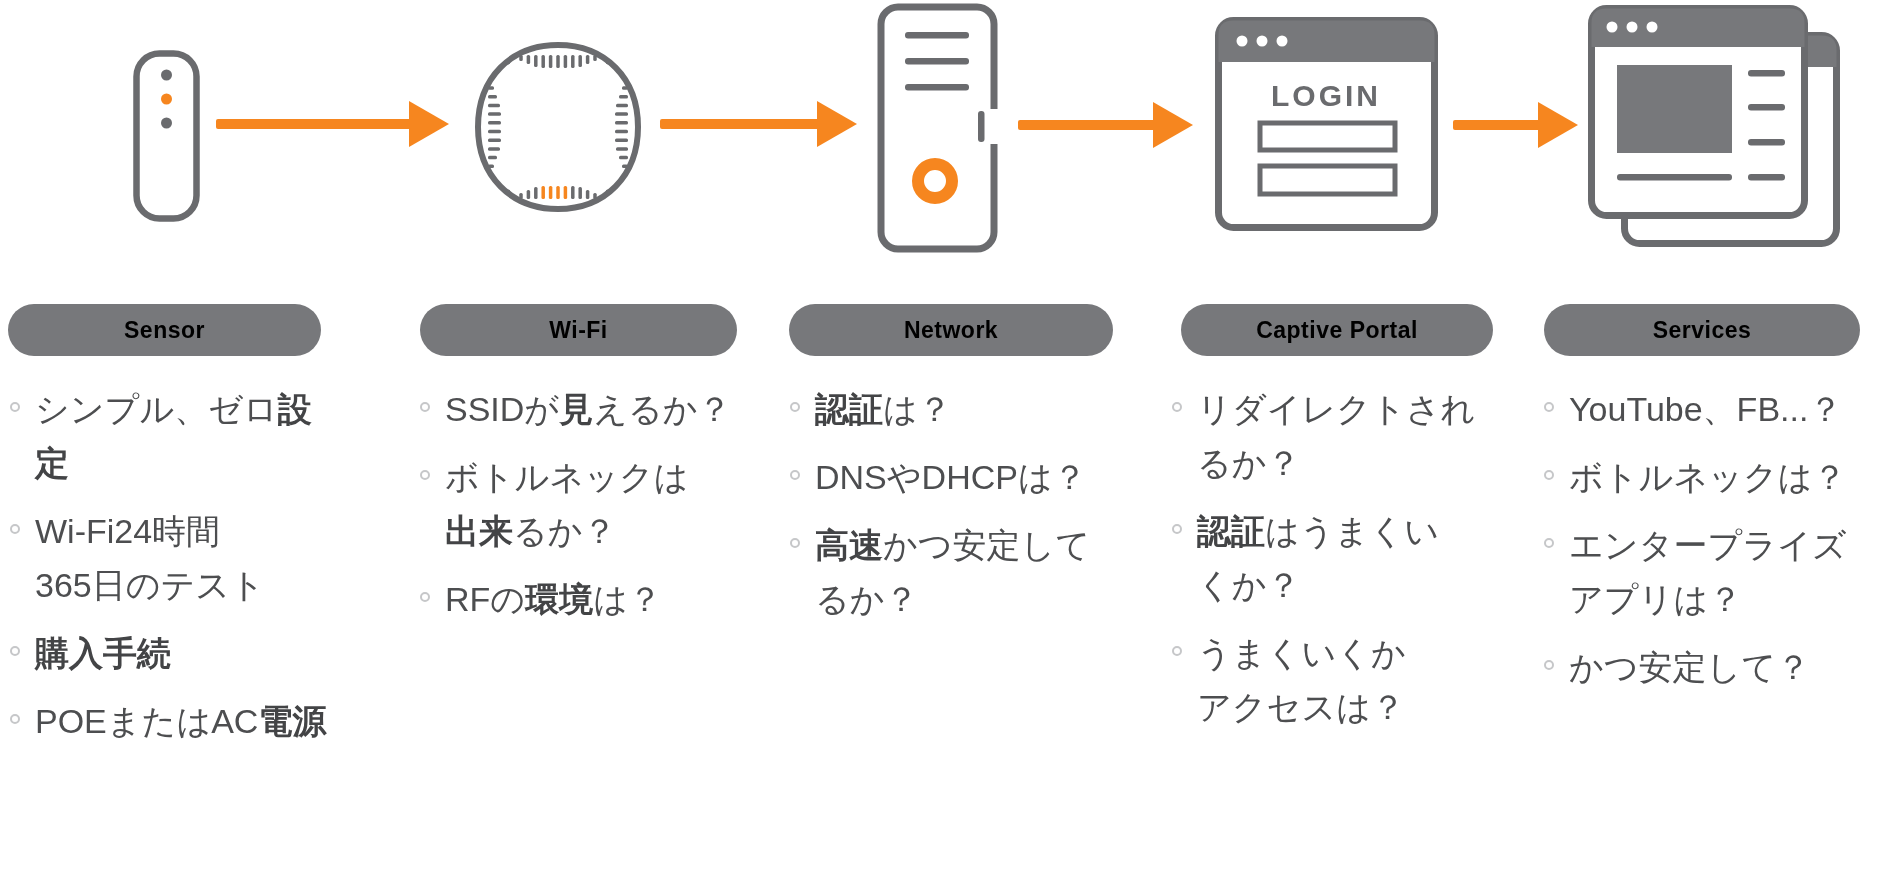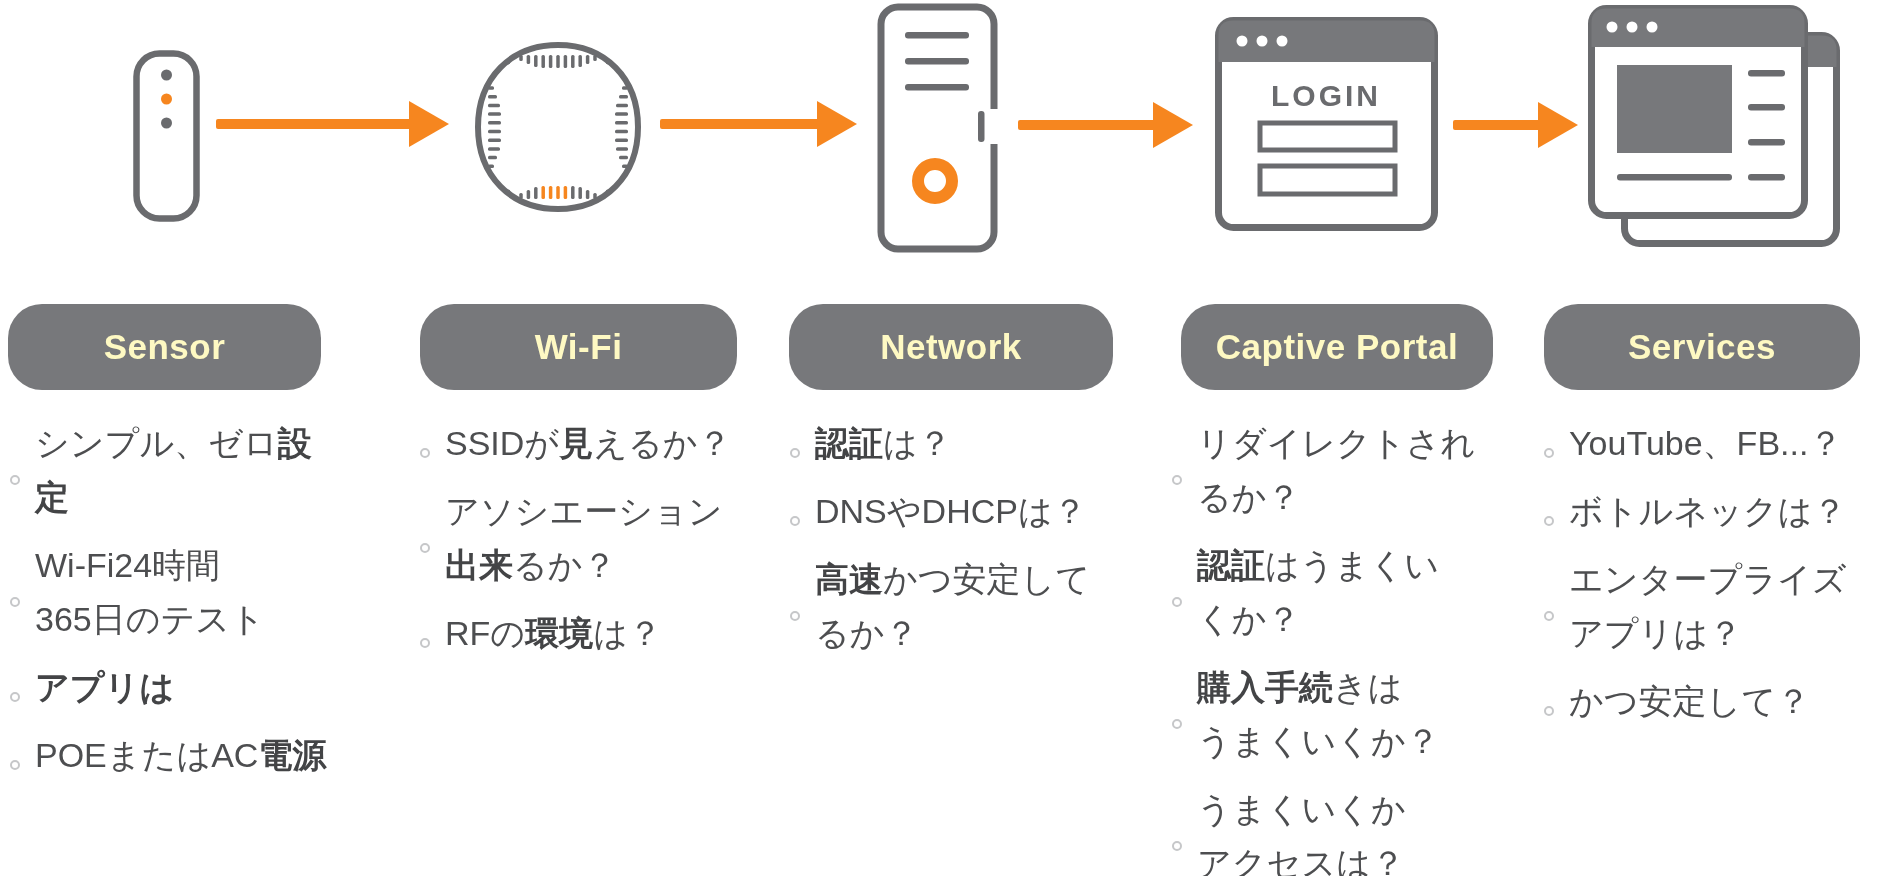--- a/index.html
+++ b/index.html
@@ -33,31 +33,31 @@
   #arrow-4{left:1453px;top:102px;width:125px}
 
   
   .column{position:absolute;top:304px}
   .col-0{left:8px;width:322px}
   .col-1{left:418px;width:322px}
   .col-2{left:788px;width:330px}
   .col-3{left:1170px;width:324px}
   .col-4{left:1542px;width:320px}
 
-  .pill{height:86px;border-radius:34px;background:var(--pillgray);color:#fef9c3;
-    font-size:35px;font-weight:700;letter-spacing:.5px;
+  .pill{height:52px;border-radius:34px;background:var(--pillgray);color:#000000;
+    font-size:23px;font-weight:700;letter-spacing:.5px;
     display:flex;align-items:center;justify-content:center}
   .col-0 .pill{width:313px}
   .col-1 .pill{width:317px;margin-left:2px}
   .col-2 .pill{width:324px;margin-left:1px}
   .col-3 .pill{width:312px;margin-left:11px}
   .col-4 .pill{width:316px;margin-left:2px}
 
   .list{margin-top:26px}
-  .item{display:flex;align-items:center;margin-bottom:14px}
+  .item{display:flex;align-items:flex-start;margin-bottom:14px}
   .dot{width:10px;height:10px;border:2.5px solid var(--bulletgray);border-radius:50%;
     margin:20px 15px 0 2px;flex:none;background:#fff}
   .txt{font-size:34px;line-height:54px;color:var(--textgray);white-space:pre-line}
   .txt .b{font-weight:700;color:#434446}
 </style>
 </head>
 <body>
 
 <div id="canvas">
 
@@ -184,39 +184,39 @@
           <span class="dot"></span>
           <span class="txt"><span>シンプル、ゼロ</span><span class="b">設定</span></span>
         </div>
         <div class="item">
           <span class="dot"></span>
           <span class="txt"><span>Wi-Fi24時間
 365日のテスト</span></span>
         </div>
         <div class="item">
           <span class="dot"></span>
-          <span class="txt"><span class="b">アプリは</span></span>
+          <span class="txt"><span class="b">購入手続</span></span>
         </div>
         <div class="item">
           <span class="dot"></span>
           <span class="txt"><span>POEまたはAC</span><span class="b">電源</span></span>
         </div>
       </div>
   </section>
 
   <section class="column col-1">
     <div class="pill">Wi-Fi</div>
     <div class="list">
         <div class="item">
           <span class="dot"></span>
           <span class="txt"><span>SSIDが</span><span class="b">見</span><span>えるか？</span></span>
         </div>
         <div class="item">
           <span class="dot"></span>
-          <span class="txt"><span>アソシエーション
+          <span class="txt"><span>ボトルネックは
 </span><span class="b">出来</span><span>るか？</span></span>
         </div>
         <div class="item">
           <span class="dot"></span>
           <span class="txt"><span>RFの</span><span class="b">環境</span><span>は？</span></span>
         </div>
       </div>
   </section>
 
   <section class="column col-2">
@@ -246,25 +246,20 @@
           <span class="txt"><span>リダイレクトされ
 るか？</span></span>
         </div>
         <div class="item">
           <span class="dot"></span>
           <span class="txt"><span class="b">認証</span><span>はうまくい
 くか？</span></span>
         </div>
         <div class="item">
           <span class="dot"></span>
-          <span class="txt"><span class="b">購入手続</span><span>きは
-うまくいくか？</span></span>
-        </div>
-        <div class="item">
-          <span class="dot"></span>
           <span class="txt"><span>うまくいくか
 アクセスは？</span></span>
         </div>
       </div>
   </section>
 
   <section class="column col-4">
     <div class="pill">Services</div>
     <div class="list">
         <div class="item">

